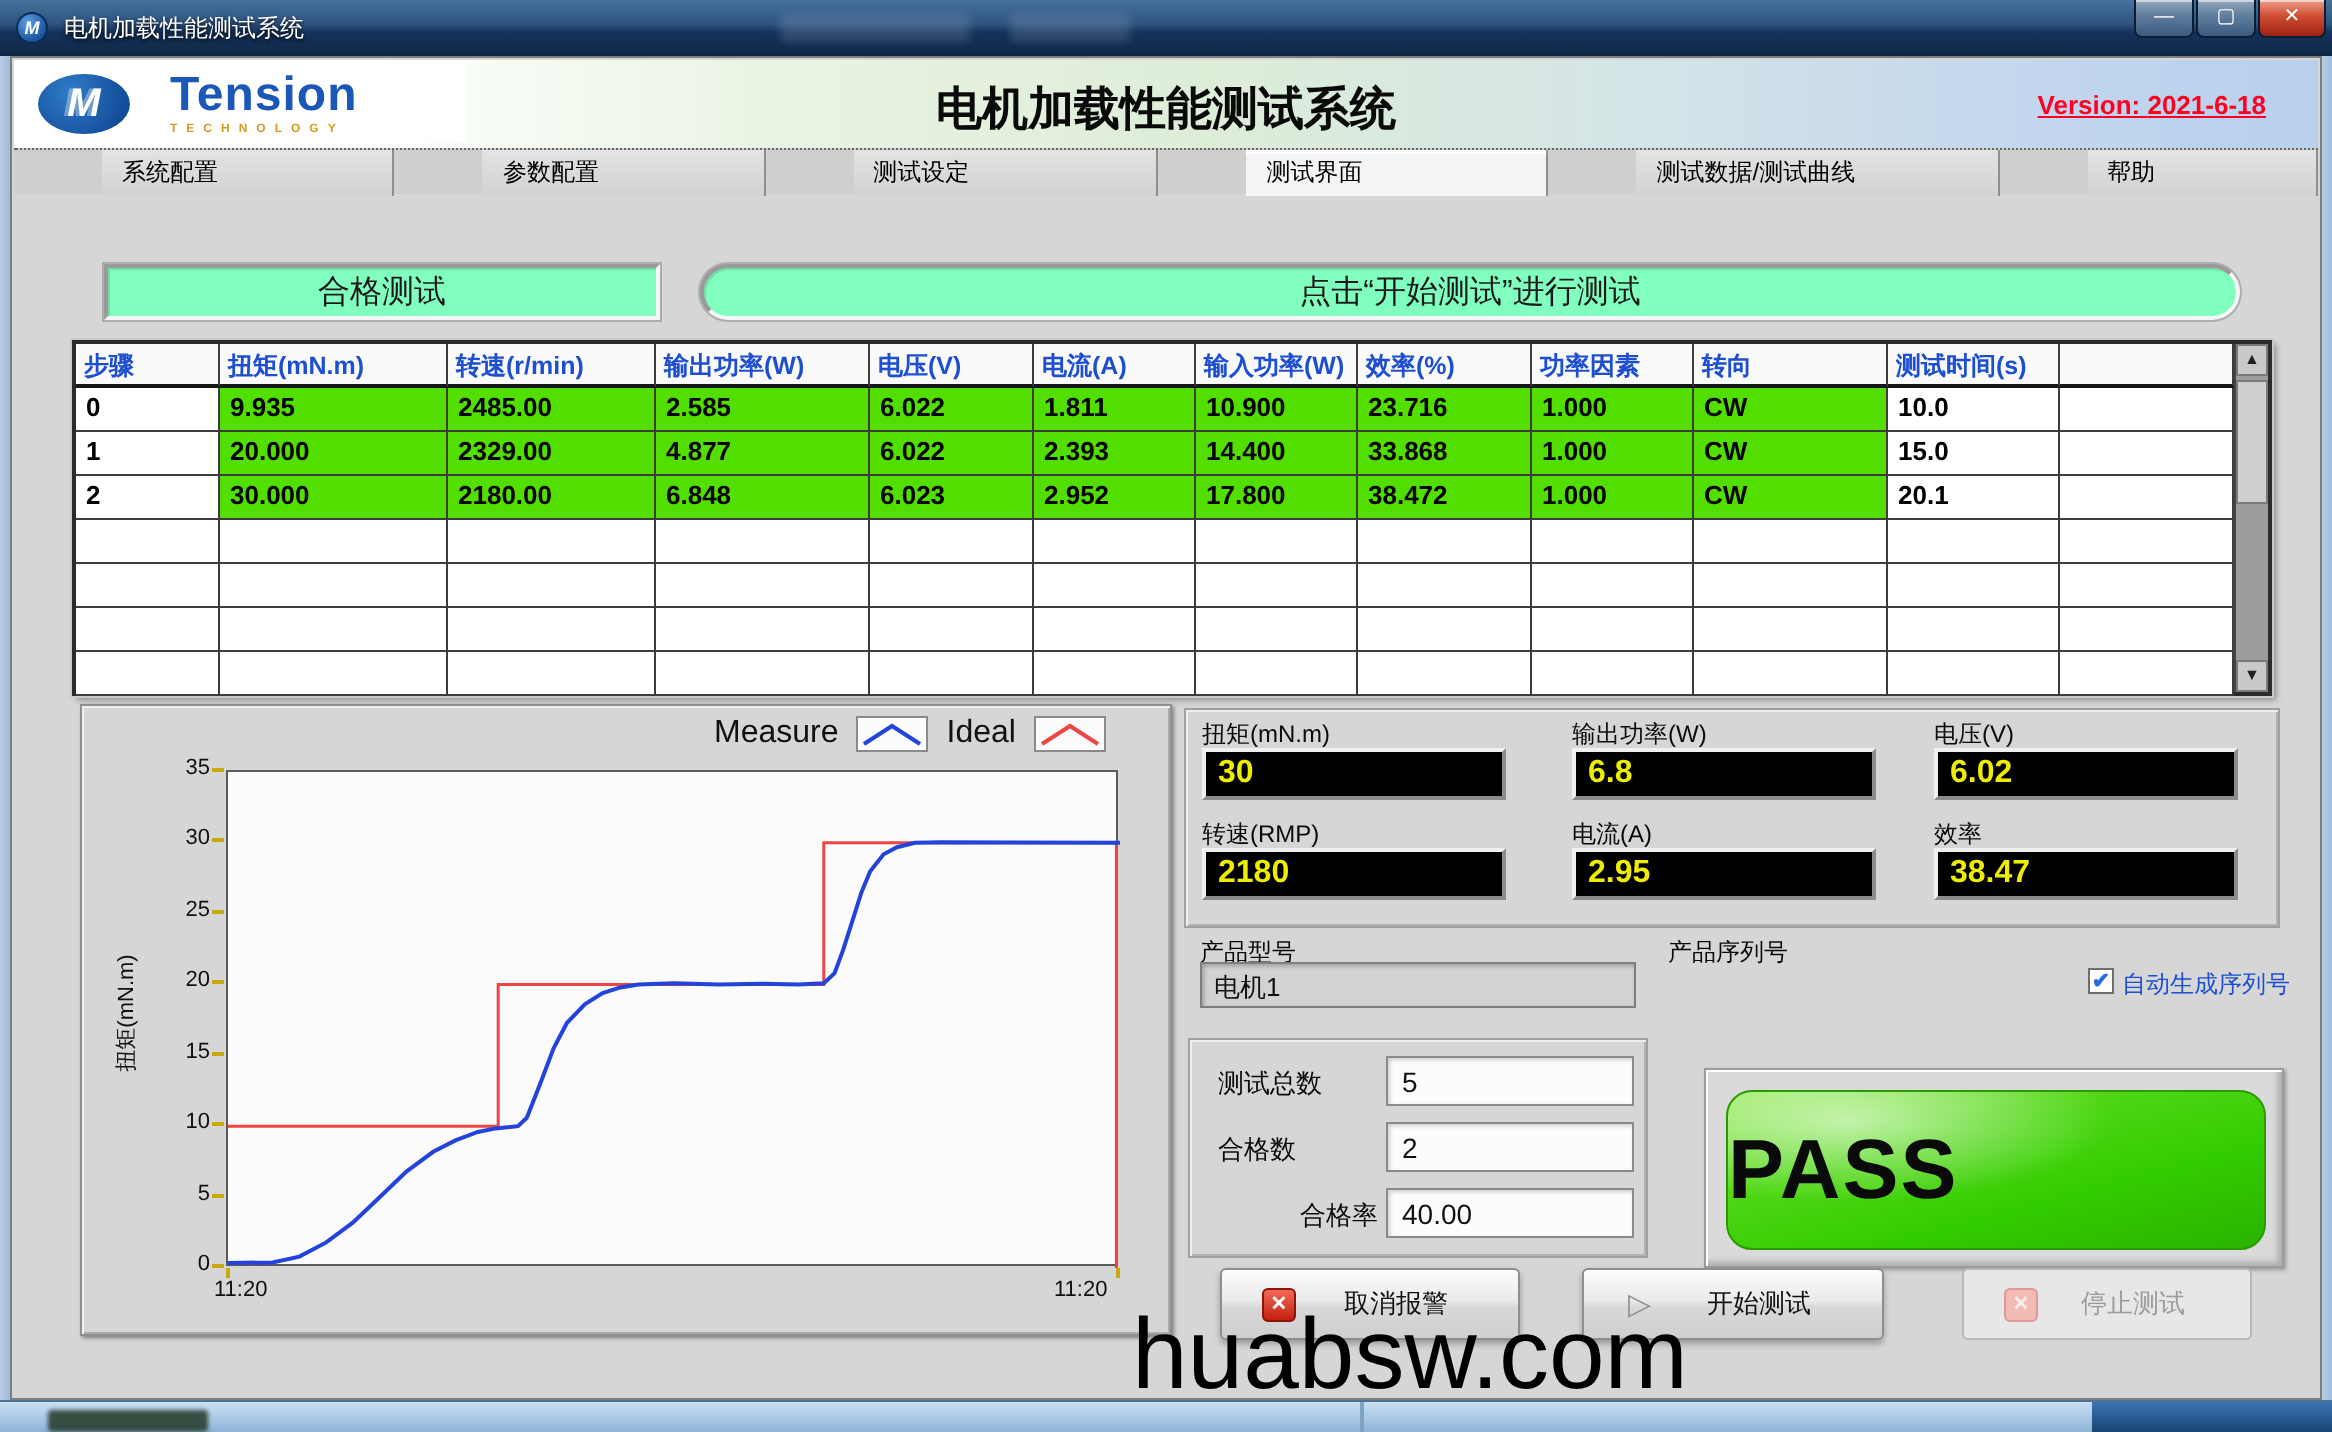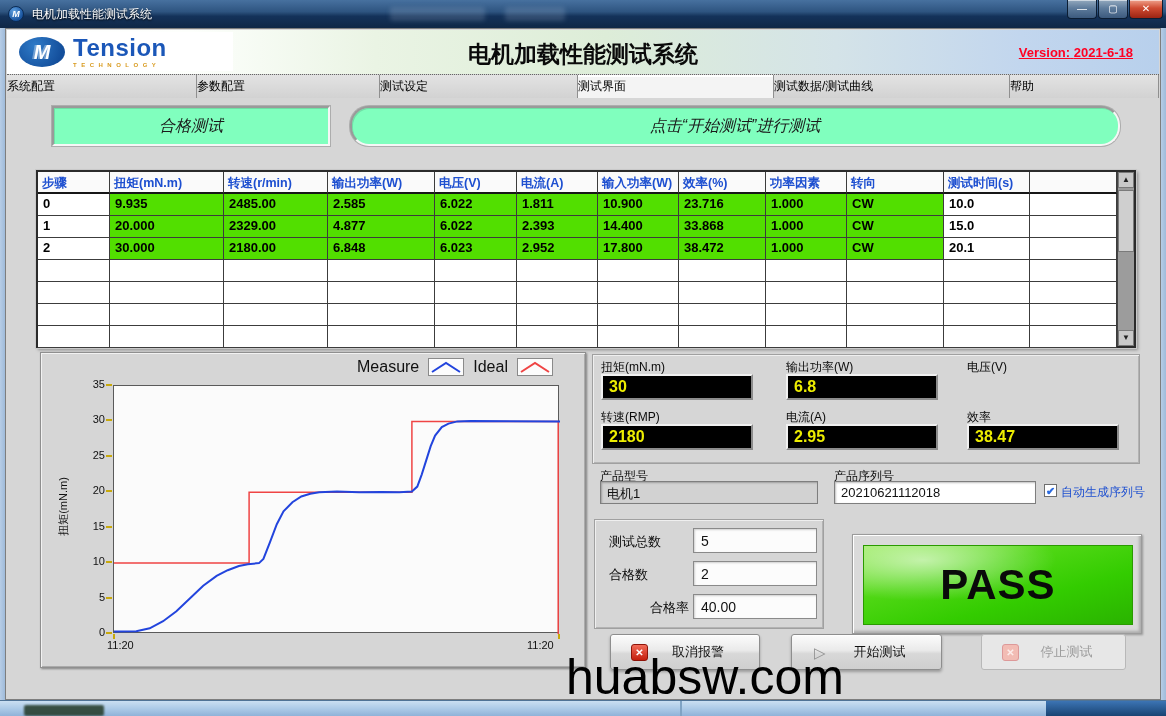--- a/index.html
+++ b/index.html
@@ -27,38 +27,38 @@
   .app{position:absolute;left:5px;top:28px;width:1156px;height:672px;background:#D6D6D6;border:1px solid #7E7E7E;}
 
   
   .header{position:absolute;left:7px;top:30px;width:1152px;height:44px;
     background:linear-gradient(90deg,#FFFFFF 0%,#FDFFFC 16%,#EAF4E4 32%,#DDEDD8 52%,#D4E3E8 72%,#C2D6EE 88%,#B8D0EC 100%);}
   .logo-box{position:absolute;left:6px;top:2px;width:220px;height:39px;background:#fff;display:flex;align-items:center;}
   .logo-ellipse{width:46px;height:30px;margin-left:6px;border-radius:50%;position:relative;
     background:radial-gradient(circle at 35% 30%,#2F7BC8,#134E9B 75%);overflow:hidden;flex:none;}
   .logo-m{position:absolute;left:0;top:0;width:100%;height:100%;color:#fff;font-weight:bold;font-style:italic;
     font-size:20px;text-align:center;line-height:30px;text-shadow:-2px 0 0 rgba(255,255,255,.35);}
-  .brand{margin-left:8px;line-height:1;}
+  .brand{margin-left:20px;line-height:1;}
   .brand-name{font-size:24px;font-weight:bold;color:#1B57B8;letter-spacing:.5px;}
   .brand-sub{font-size:6px;letter-spacing:4.5px;color:#D89A1E;font-weight:bold;margin-top:2px;}
   .page-title{position:absolute;left:50%;top:9px;transform:translateX(-50%);font-size:23px;font-weight:bold;color:#0A0A0A;white-space:nowrap;}
   .version{position:absolute;right:26px;top:15px;font-size:13px;font-weight:bold;color:#FF0022;white-space:nowrap;text-decoration:underline;}
 
   
   .tabbar{position:absolute;left:7px;top:74px;width:1152px;height:23px;display:flex;background:#CFCFCF;border-top:1px dotted #666;}
   .tab{height:23px;background:linear-gradient(180deg,#E3E3E3,#D2D2D2);border-right:1px solid #8F8F8F;
-    font-size:12px;line-height:22px;color:#000;cursor:default;}
+    font-size:12px;line-height:22px;padding-left:10px;color:#000;cursor:default;margin-left:44px;}
   .tab.active{background:#F4F4F4;box-shadow:inset 0 2px 0 #fff;}
   .tab:nth-child(1){width:190px}.tab:nth-child(2){width:183px}.tab:nth-child(3){width:198px}
   .tab:nth-child(4){width:196px}.tab:nth-child(5){width:236px}.tab:nth-child(6){width:149px}
 
   
-  .banner{position:absolute;top:106px;height:40px;background:#80FFBE;
+  .banner{position:absolute;top:132px;height:28px;background:#80FFBE;
     border:2px solid;border-color:#9A9A9A #F6F6F6 #F6F6F6 #9A9A9A;box-shadow:0 0 0 1px #ADADAD,inset 1px 1px 0 rgba(0,0,0,.12);
-    display:flex;align-items:center;justify-content:center;font-size:16px;color:#1A1A1A;font-style:italic;}
+    display:flex;align-items:center;justify-content:center;font-size:16px;color:#1A1A1A;}
   .banner.b1{left:52px;width:278px;}
   .banner.b2{left:350px;width:770px;border-radius:19px;}
 
   
   .table-wrap{position:absolute;left:36px;top:170px;width:1100px;height:178px;background:#fff;
     border:2px solid #2B2B2B;box-shadow:0 0 0 1px #C9C9C9,2px 2px 3px rgba(0,0,0,.35);display:flex;}
   .tgrid{flex:1;display:grid;grid-template-columns:72px 114px 104px 107px 82px 81px 81px 87px 81px 97px 86px 1fr;
     grid-auto-rows:22px;align-content:start;}
   .th{background:#FAFAFA;color:#1D4FD0;font-weight:bold;font-size:12.5px;padding:3px 4px;
     border-right:1px solid #3C3C3C;border-bottom:2px solid #161616;white-space:nowrap;overflow:hidden;}
@@ -104,24 +104,24 @@
   
   .stats-group{position:absolute;left:594px;top:519px;width:230px;height:110px;background:#D6D6D6;
     border:1px solid #A0A0A0;box-shadow:inset 1px 1px 0 #EFEFEF,inset -1px -1px 0 #B3B3B3;}
   .stat-label{position:absolute;left:14px;font-size:13px;color:#0A0A0A;white-space:nowrap;}
   .stat-field{position:absolute;left:98px;width:124px;height:25px;background:#FCFCFC;border:1px solid #8A8A8A;
     box-shadow:inset 1px 1px 2px rgba(0,0,0,.18);font-size:14px;padding:4px 7px;}
 
   
   .pass-outer{position:absolute;left:852px;top:534px;width:290px;height:100px;background:#DADADA;border:1px solid #9B9B9B;
     box-shadow:inset 1px 1px 0 #FFF,inset -2px -2px 3px #ABABAB,1px 1px 2px rgba(0,0,0,.3);}
-  .pass-inner{position:absolute;left:10px;top:10px;width:270px;height:80px;border-radius:0;border:1px solid #2A9A00;
+  .pass-inner{position:absolute;left:10px;top:10px;width:270px;height:80px;border-radius:13px;border:1px solid #2A9A00;
     background:radial-gradient(ellipse at 22% 18%,rgba(255,255,255,.6),rgba(255,255,255,0) 45%),
                linear-gradient(165deg,#8FE94E 0%,#4FD714 35%,#33CC00 65%,#2AB300 100%);
-    display:flex;align-items:center;justify-content:center;}
+    display:flex;align-items:center;}
   .pass-text{font-size:42px;font-weight:800;color:#0A0A0A;letter-spacing:1px;}
 
   
   .abtn{position:absolute;top:634px;height:36px;border:1px solid #8E8E8E;border-radius:3px;
     background:linear-gradient(180deg,#FCFCFC,#EAEAEA 45%,#D8D8D8 55%,#CFCFCF);
     box-shadow:0 2px 3px rgba(0,0,0,.28),inset 0 1px 0 #fff;
     display:flex;align-items:center;justify-content:center;font-size:13px;color:#111;}
   .abtn.disabled{background:#E7E7E7;border-color:#B8B8B8;color:#9B9B9B;box-shadow:none;}
   .ic-cancel{position:absolute;left:20px;width:17px;height:17px;border-radius:3px;border:1px solid #8E1308;
     background:linear-gradient(180deg,#F26B58,#C41E0D);color:#fff;font-size:10px;font-weight:bold;line-height:15px;text-align:center;}
@@ -334,32 +334,32 @@
       <div class="xtick-label" style="left: 66px; top: 286px;">11:20</div>
       <div class="xtick-label" style="left: 486px; top: 286px;">11:20</div>
     </div>
 
   <div class="readout-panel" id="readoutPanel">
       <div class="ro-label" style="left: 8px; top: 4px;">扭矩(mN.m)</div>
       <div class="lcd" style="left: 8px; top: 19px;">30</div>
       <div class="ro-label" style="left: 193px; top: 4px;">输出功率(W)</div>
       <div class="lcd" style="left: 193px; top: 19px;">6.8</div>
       <div class="ro-label" style="left: 374px; top: 4px;">电压(V)</div>
+      <div class="lcd" style="left: 374px; top: 19px;">6.02</div>
       <div class="ro-label" style="left: 8px; top: 54px;">转速(RMP)</div>
       <div class="lcd" style="left: 8px; top: 69px;">2180</div>
       <div class="ro-label" style="left: 193px; top: 54px;">电流(A)</div>
       <div class="lcd" style="left: 193px; top: 69px;">2.95</div>
       <div class="ro-label" style="left: 374px; top: 54px;">效率</div>
       <div class="lcd" style="left: 374px; top: 69px;">38.47</div>
     </div>
 
   <div class="fld-label" style="left:600px;top:468px;">产品型号</div>
   <div class="fld gray" style="left:600px;top:481px;width:218px;">电机1</div>
   <div class="fld-label" style="left:834px;top:468px;">产品序列号</div>
-  <div class="fld white" style="left:834px;top:481px;width:202px;">20210621112018</div>
   <div class="cb" style="left:1044px;top:484px;">
     <span>✔</span>
   </div>
   <div class="cb-label" style="left:1061px;top:484px;">自动生成序列号</div>
 
   <div class="stats-group" id="statsGroup">
       <div class="stat-label" style="top: 13px;">测试总数</div>
       <div class="stat-field" style="top: 8px;">5</div>
       <div class="stat-label" style="top: 46px;">合格数</div>
       <div class="stat-field" style="top: 41px;">2</div>

